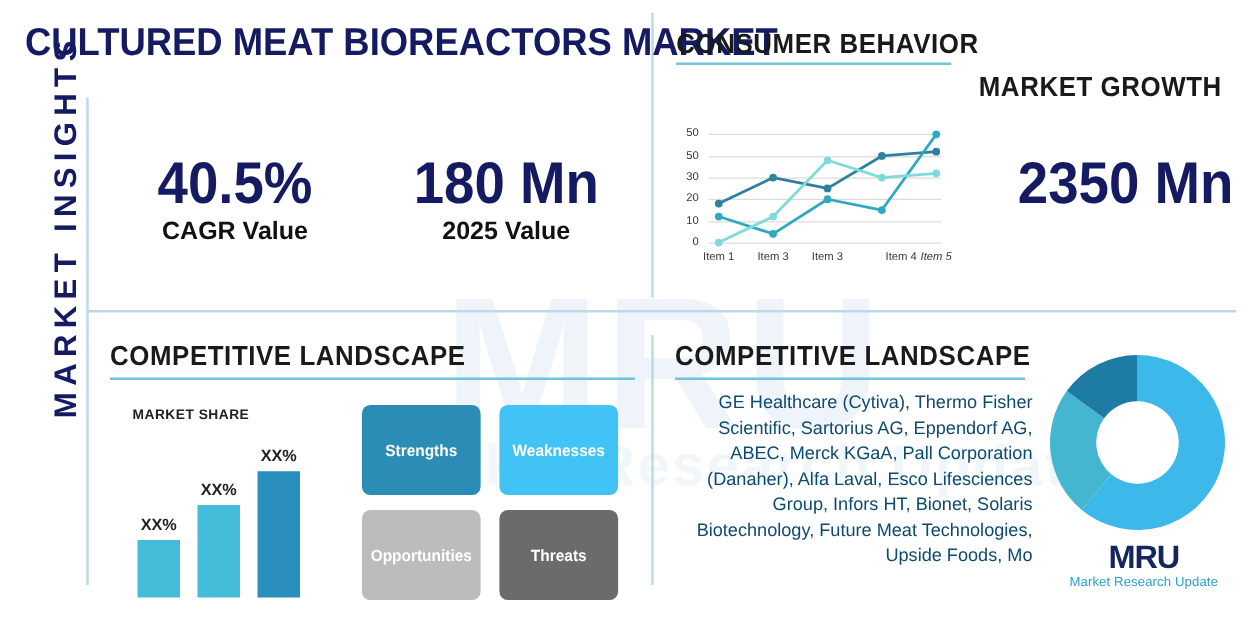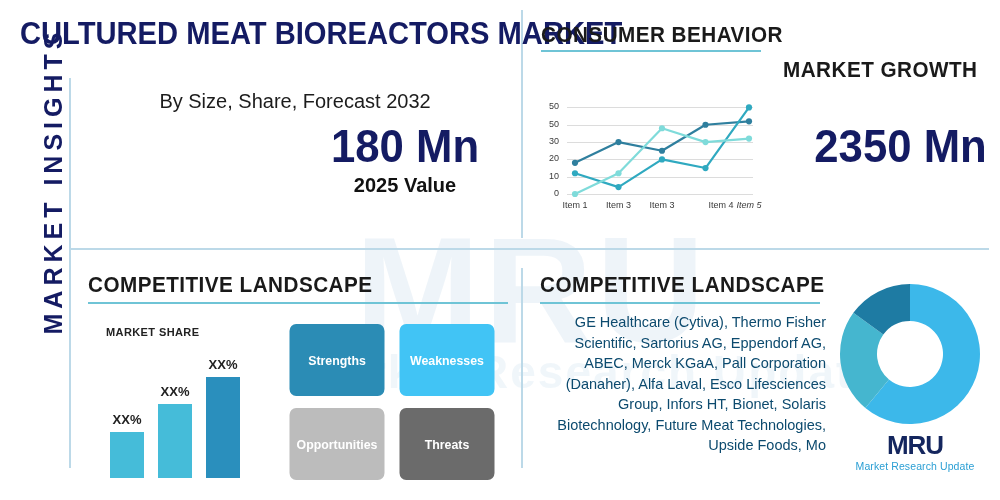--- a/index.html
+++ b/index.html
@@ -129,22 +129,25 @@
   <div class="watermark2">Market Research Update</div>
 
   <div class="vline" style="left:69px;top:78px;height:390px;"></div>
   <div class="vline" style="left:521px;top:10px;height:228px;"></div>
   <div class="vline" style="left:521px;top:268px;height:200px;"></div>
   <div class="hline" style="left:69px;top:248px;width:920px;"></div>
 
   <div class="rail">MARKET INSIGHTS</div>
 
   <div class="main-title">CULTURED MEAT BIOREACTORS MARKET</div>
-  <div class="subtitle">By Size, Share, Forecast 2032</div>
-
+
+  <div class="kpi" id="kpi-cagr">
+    <div class="big">40.5%</div>
+    <div class="cap">CAGR Value</div>
+  </div>
   <div class="kpi" id="kpi-2025">
     <div class="big">180 Mn</div>
     <div class="cap">2025 Value</div>
   </div>
   <div class="kpi" id="kpi-2032">
     <div class="big">2350 Mn</div>
   </div>
 
   <div class="sec-head" id="hdr-consumer">CONSUMER BEHAVIOR</div>
   <div class="sec-underline" id="ul-consumer"></div>

